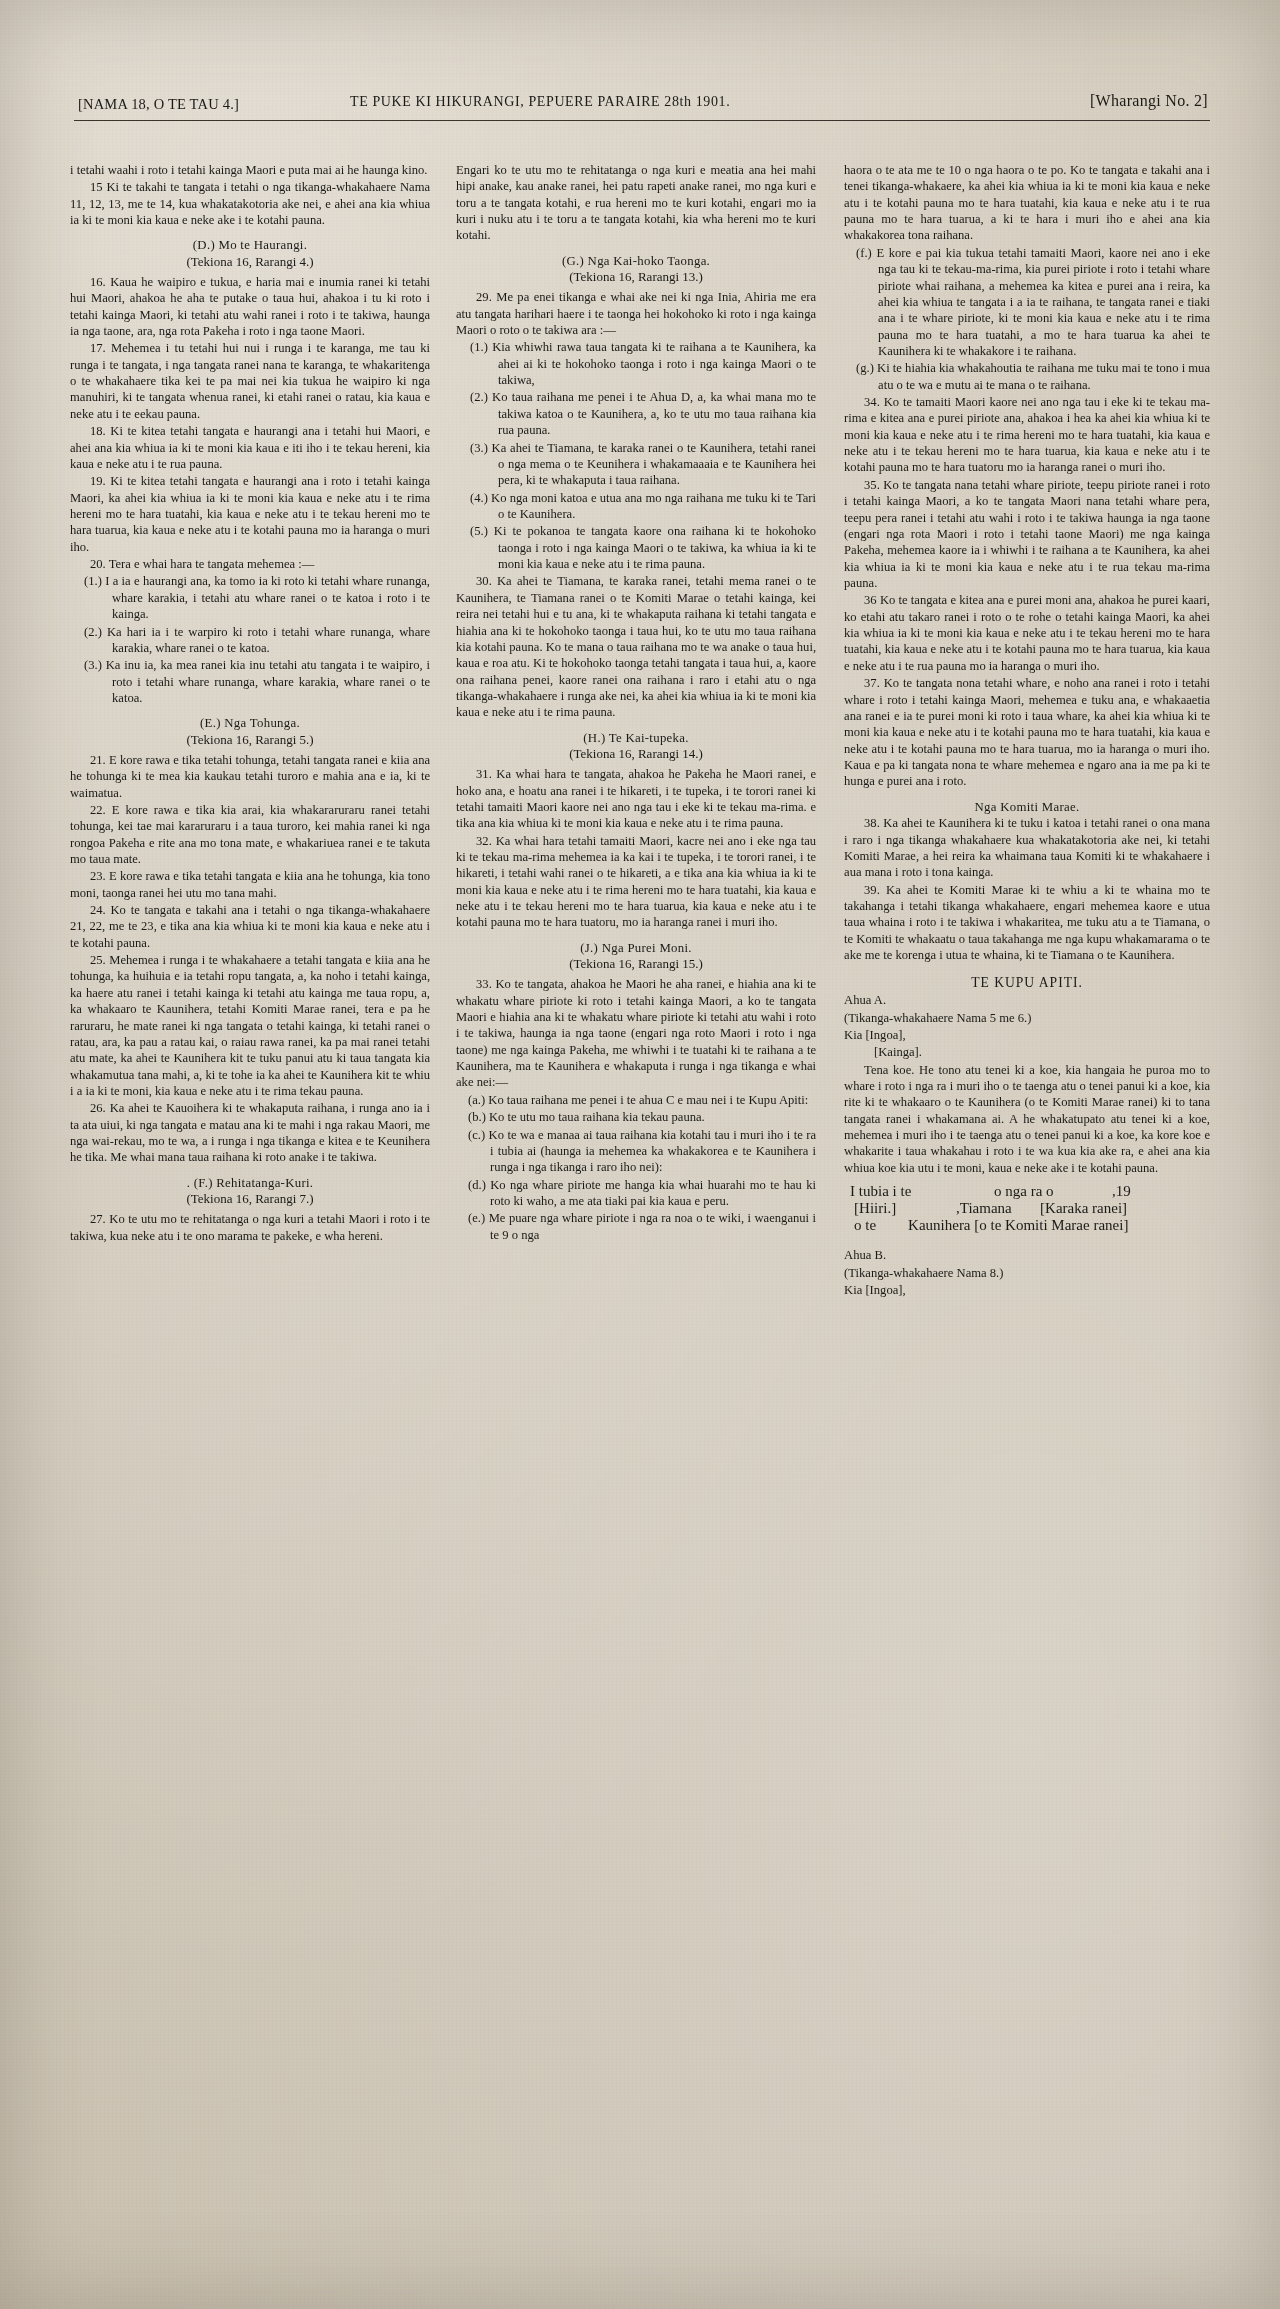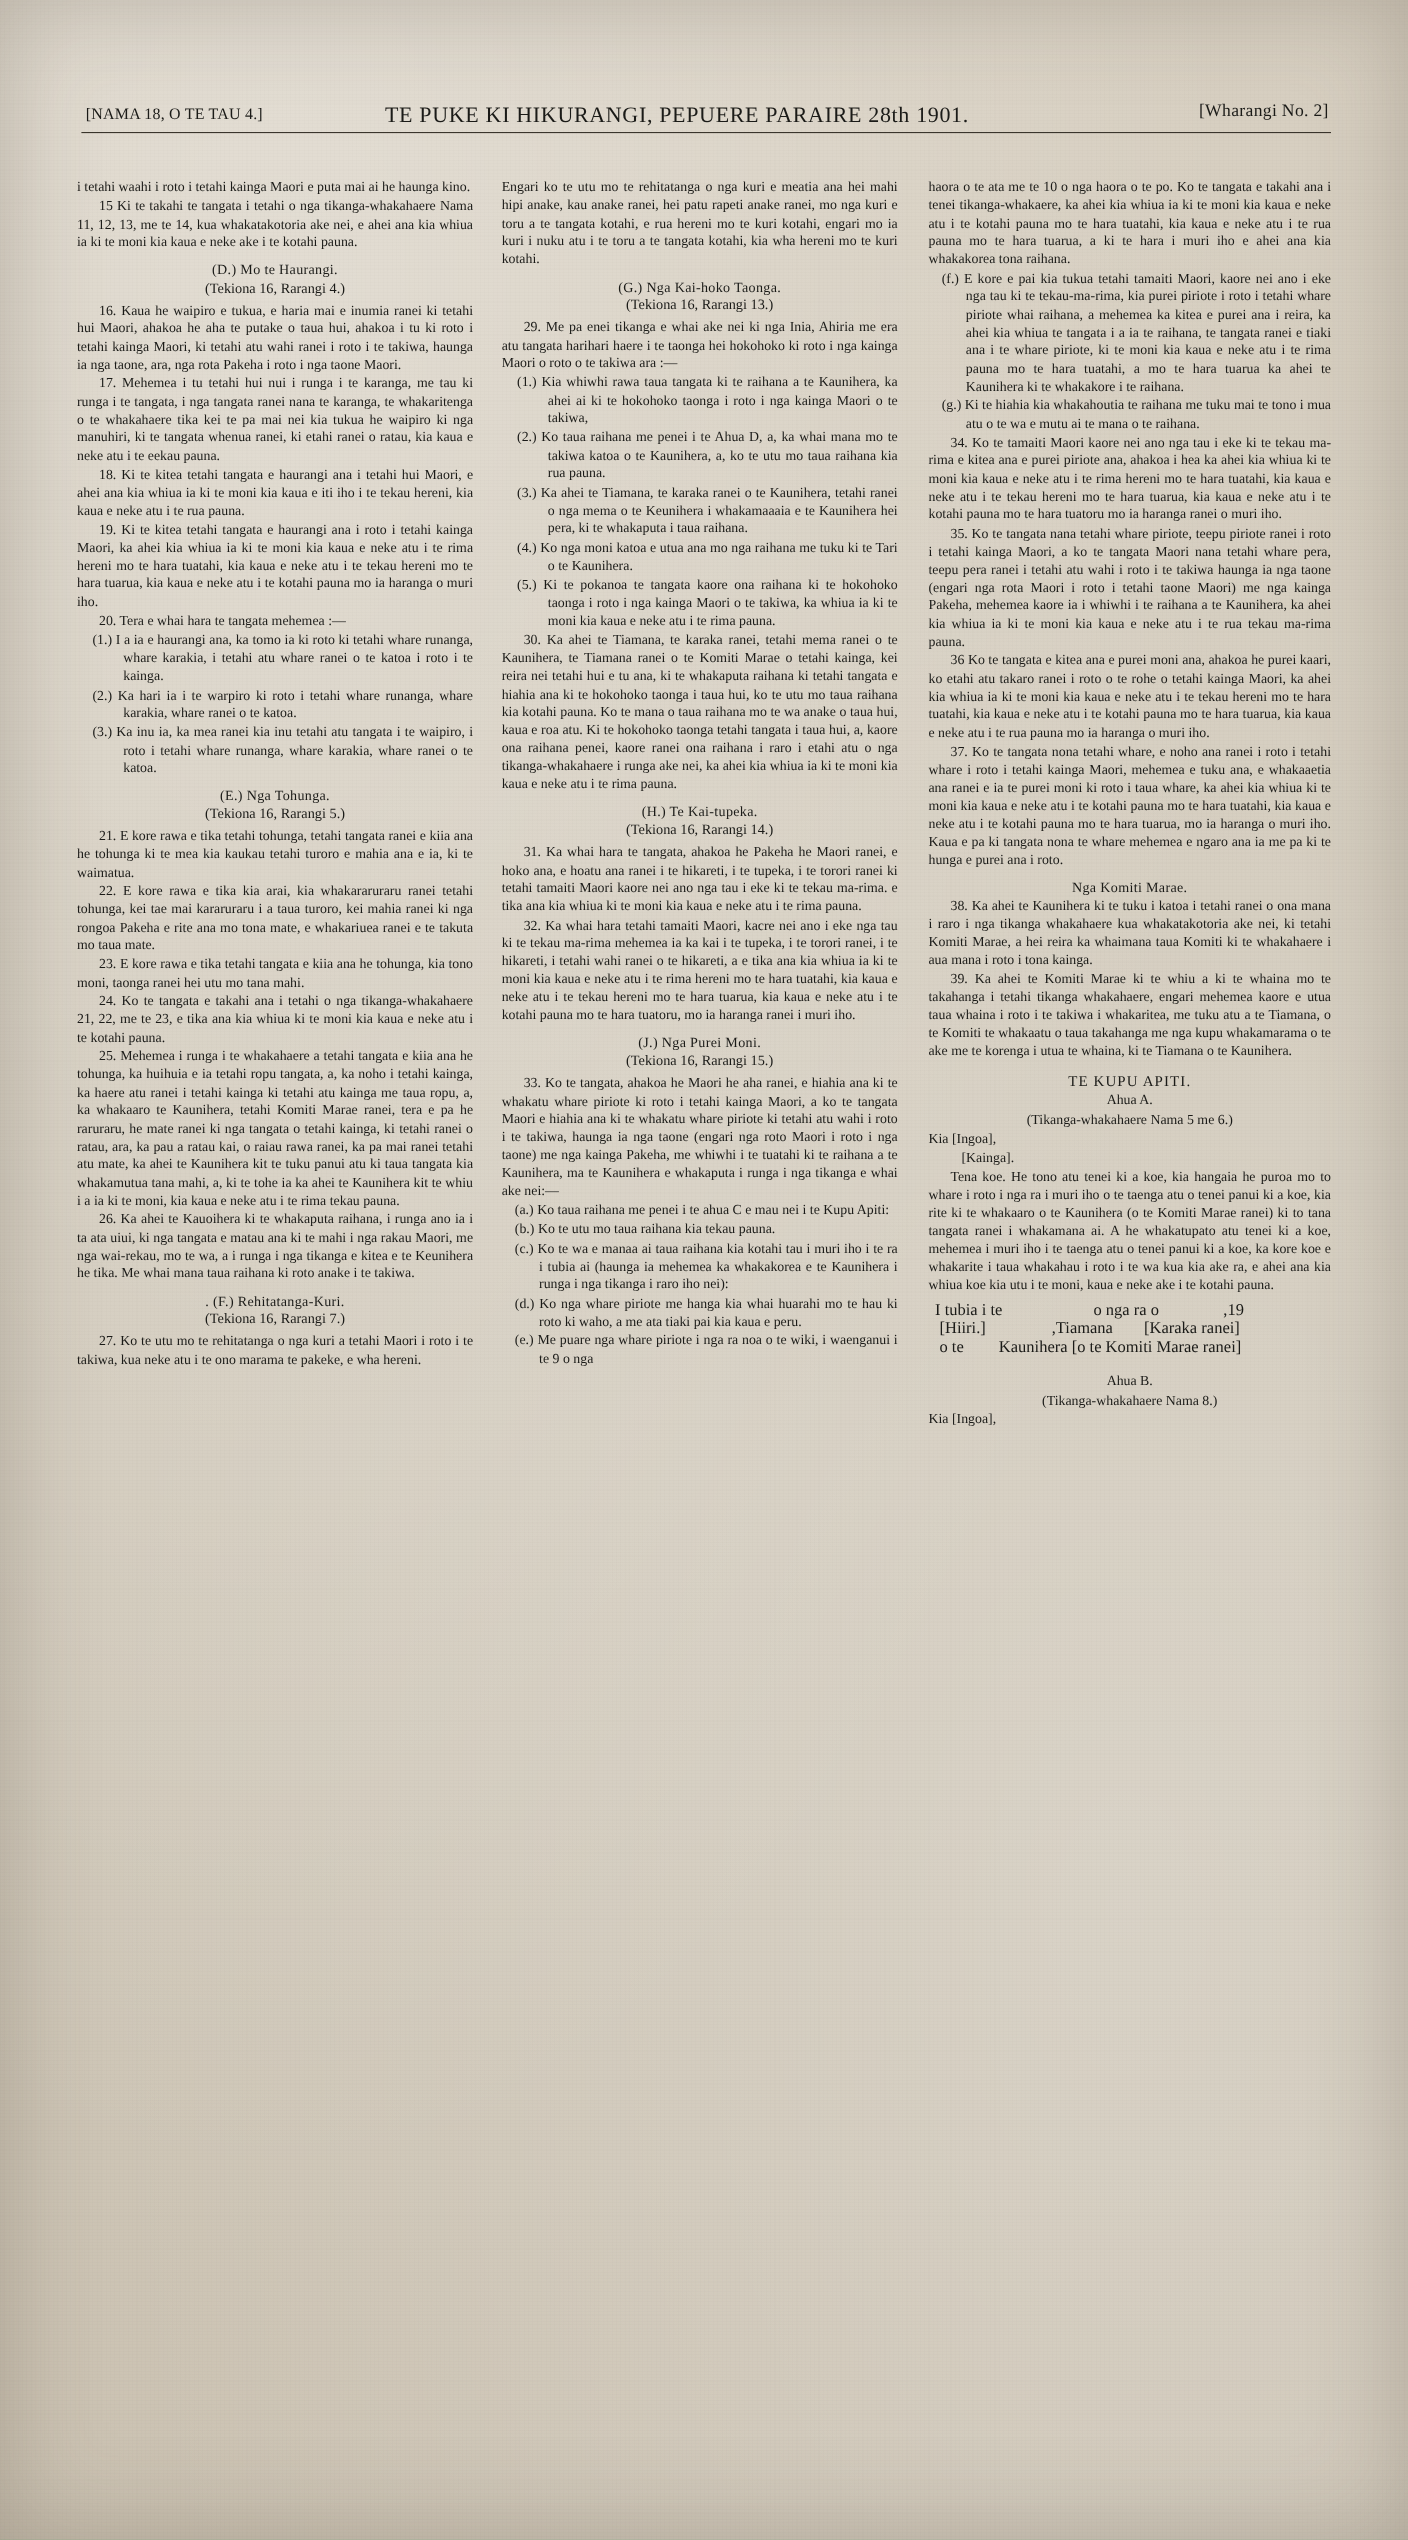--- a/index.html
+++ b/index.html
@@ -58,21 +58,21 @@
     font-size: 15.5px;
     letter-spacing: 0.3px;
   }
   .masthead .mh-left {
     position: absolute; left: 8px; top: 6px;
     font-size: 14.5px;
     letter-spacing: .2px;
   }
   .masthead .mh-center {
     position: absolute; left: 280px; top: 4px;
-    font-size: 20px;
+    font-size: 14px;
     letter-spacing: .6px;
   }
   .masthead .mh-right {
     position: absolute; right: 2px; top: 2px;
     font-size: 16px;
   }
   .rule {
     position: absolute;
     left: 4px; right: 0; top: 30px;
     border-top: 1.6px solid #3a352c;
@@ -91,21 +91,21 @@
     font-size: 12.6px;
     line-height: 1.30;
     text-align: justify;
     hyphens: none;
   }
   .col:nth-child(2) { padding-left: 14px; padding-right: 14px; }
   .col:nth-child(3) { padding-left: 14px; padding-right: 0; width: 372px;}
 
   p { margin: 0 0 1px 0; }
   .ind { text-indent: 20px; }
-  .center { text-align: center; text-indent: 0; }
+  .center { text-indent: 0; }
   .head {
     text-align: center;
     text-indent: 0;
     margin-top: 9px;
     margin-bottom: 0;
     font-size: 12.8px;
     letter-spacing: .3px;
   }
   .sub {
     text-align: center;

